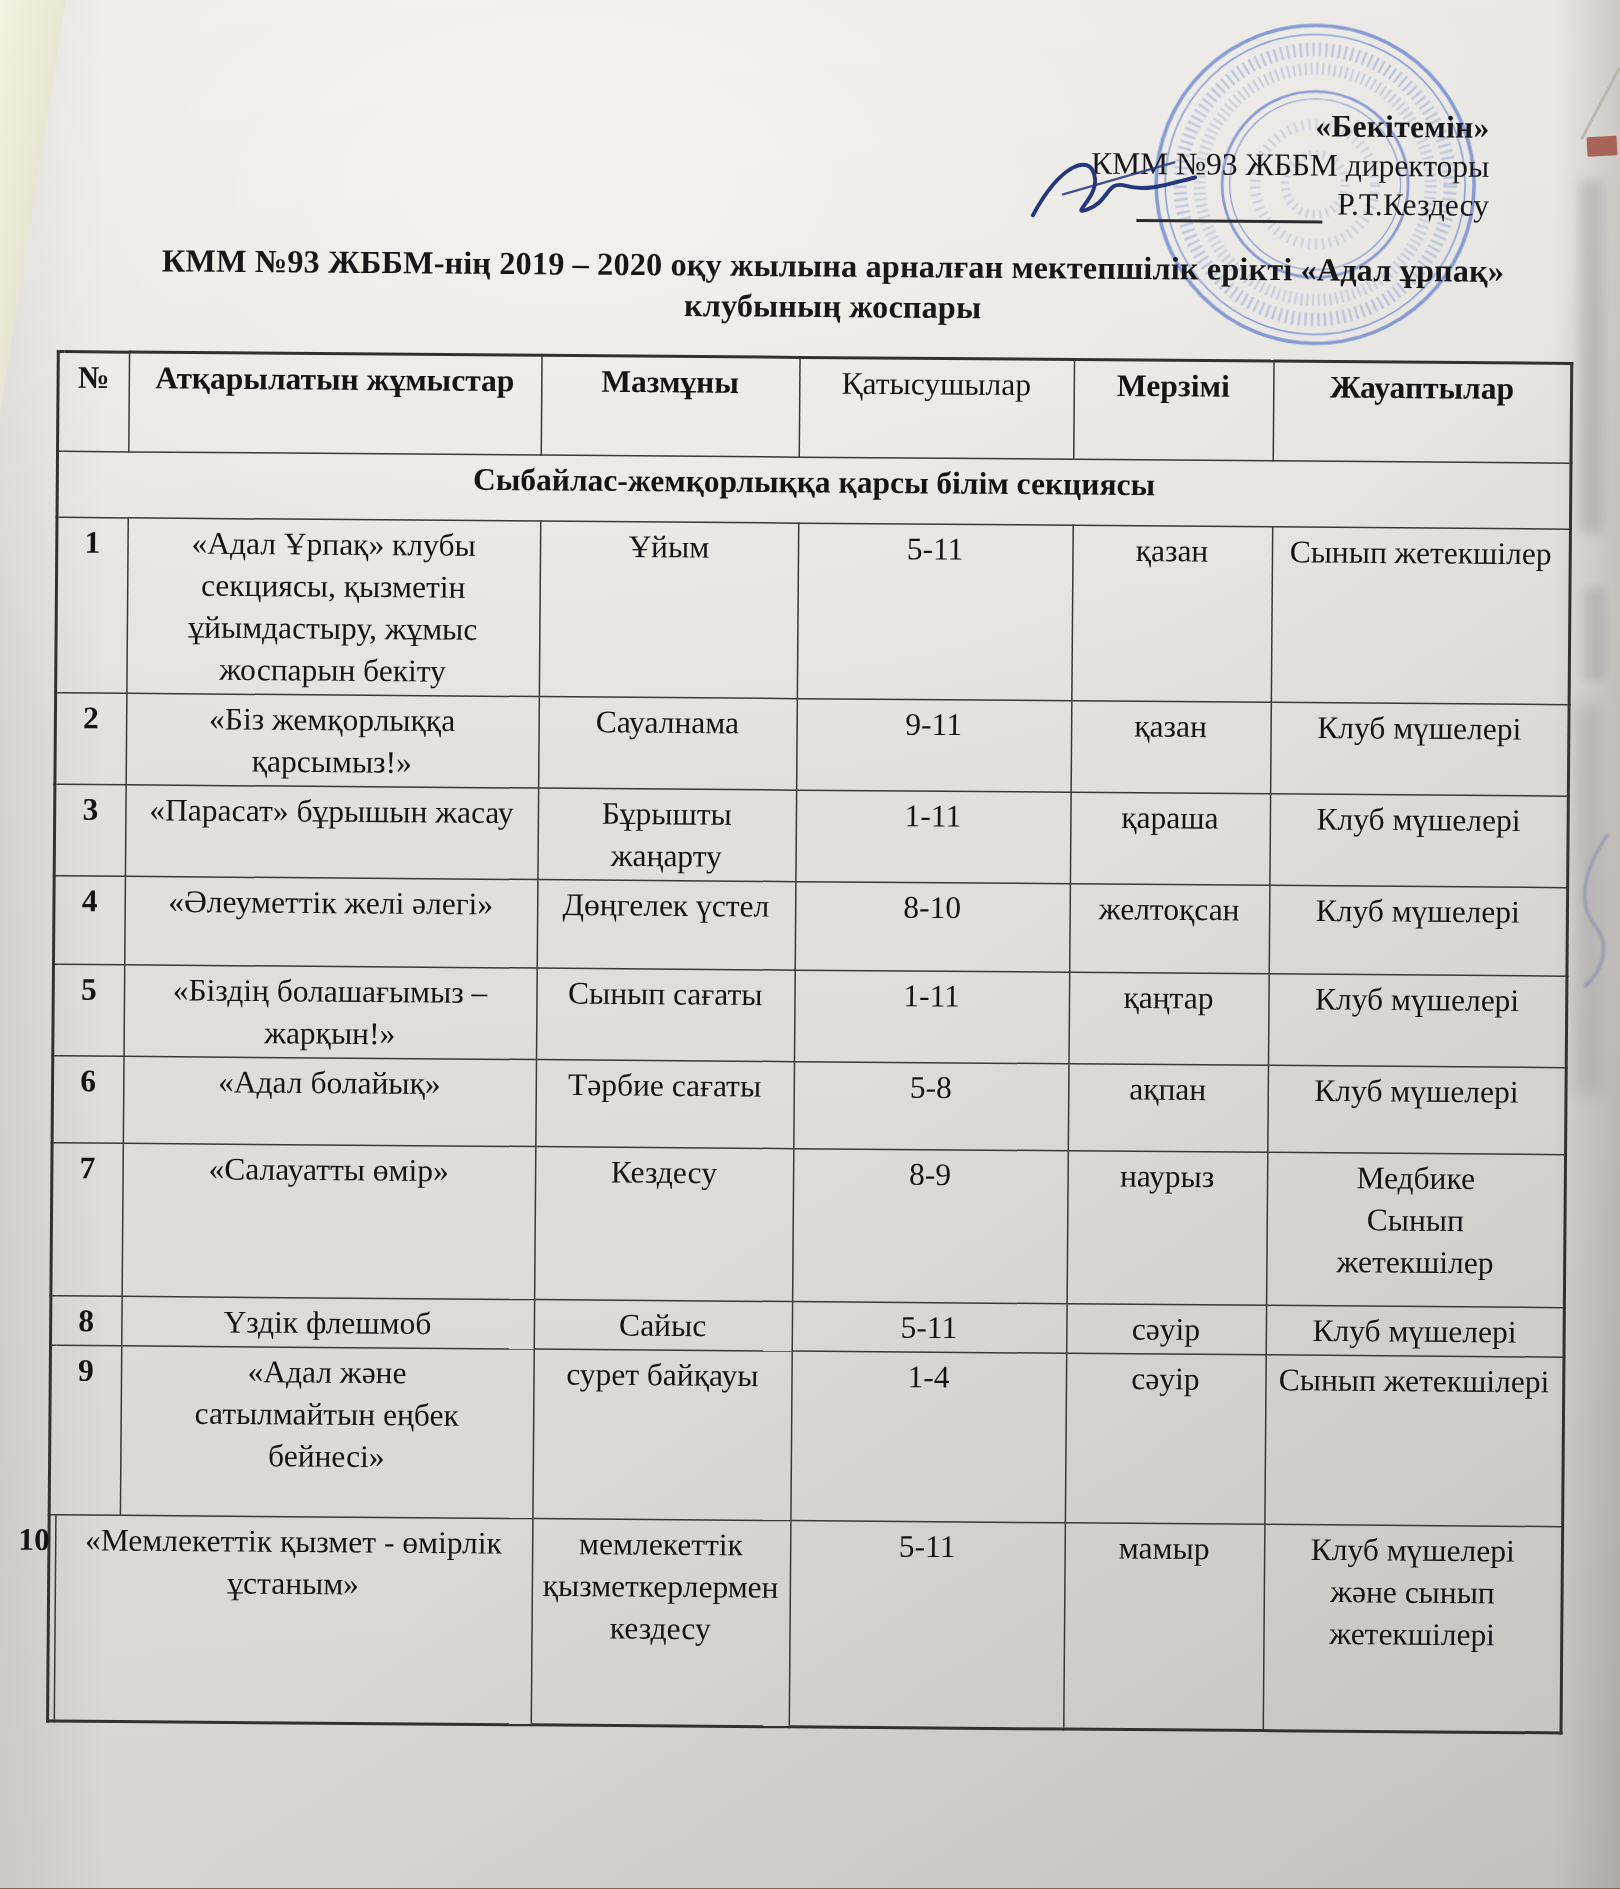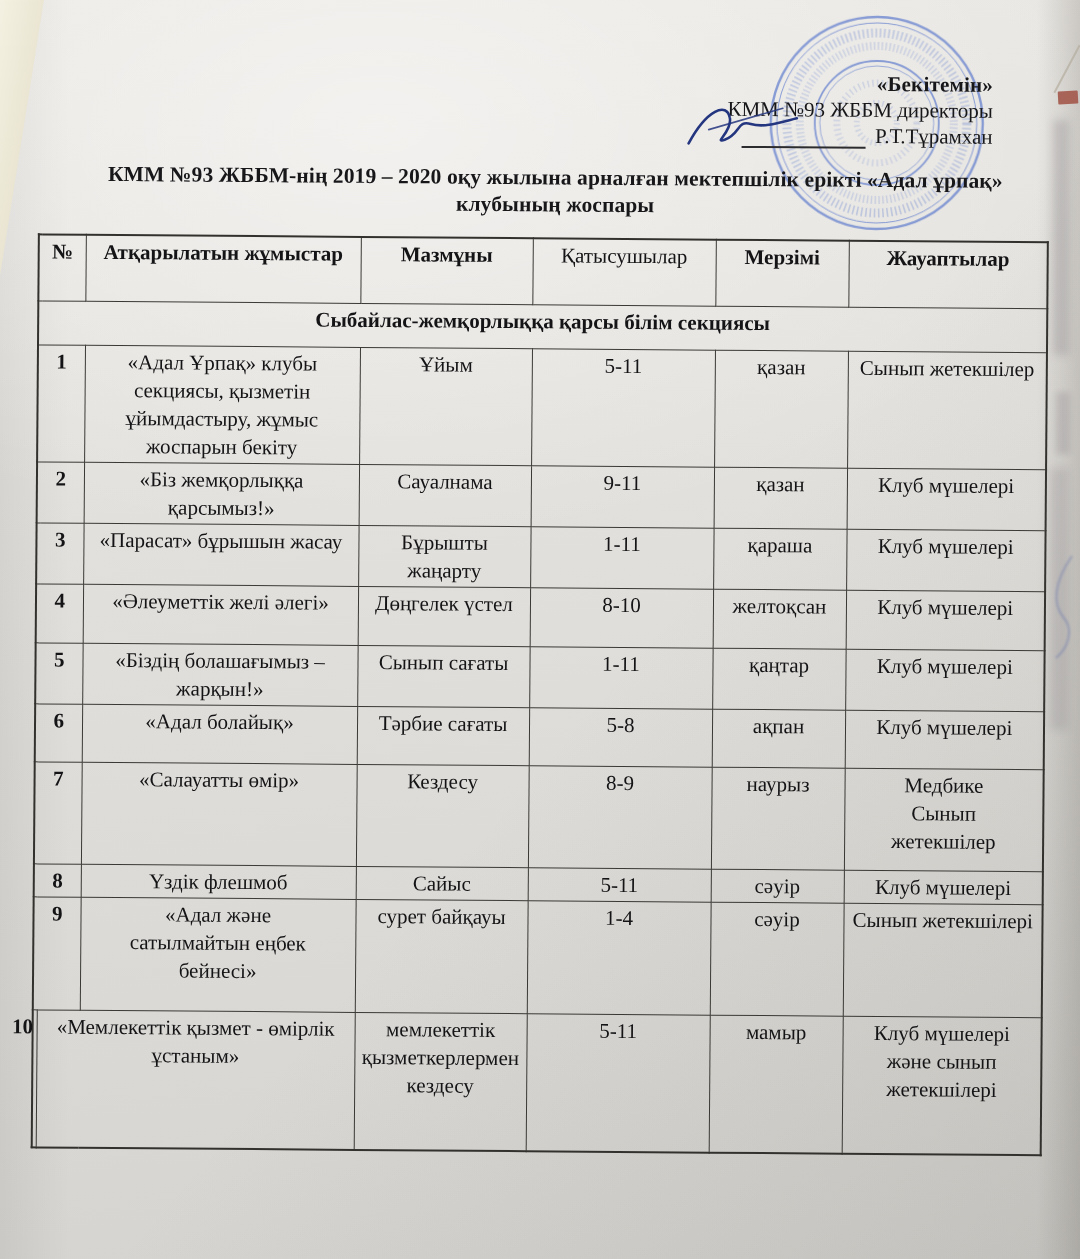--- a/index.html
+++ b/index.html
@@ -98,21 +98,21 @@
         <circle cx="118" cy="118" r="40" stroke-width="7" stroke-dasharray="1.5,3.2" opacity=".3"></circle>
         <circle cx="118" cy="118" r="20" stroke-width="6" stroke-dasharray="1.5,3" opacity=".3"></circle>
       </g>
     </svg>
 
     <div class="approval">
       <div class="b">«Бекітемін»</div>
       <div>КММ  №93 ЖББМ директоры</div>
       <div class="ap-line3">
         <span class="sig-line"></span>
-        <span>Р.Т.Тұрамхан</span>
+        <span>Р.Т.Кездесу</span>
       </div>
     </div>
 
     <svg class="sig-ink" width="150" height="60" viewBox="0 0 150 60">
       <g fill="none" stroke="#24367f" stroke-linecap="round">
         <path d="M8 46 C 26 12, 46 4, 49 20 C 52 34, 32 46, 44 42 C 60 36, 56 22, 70 26 C 84 30, 100 24, 116 20" stroke-width="2.6"></path>
         <path d="M28 32 L 102 10" stroke-width="1.6" opacity=".85"></path>
       </g>
     </svg>
 

